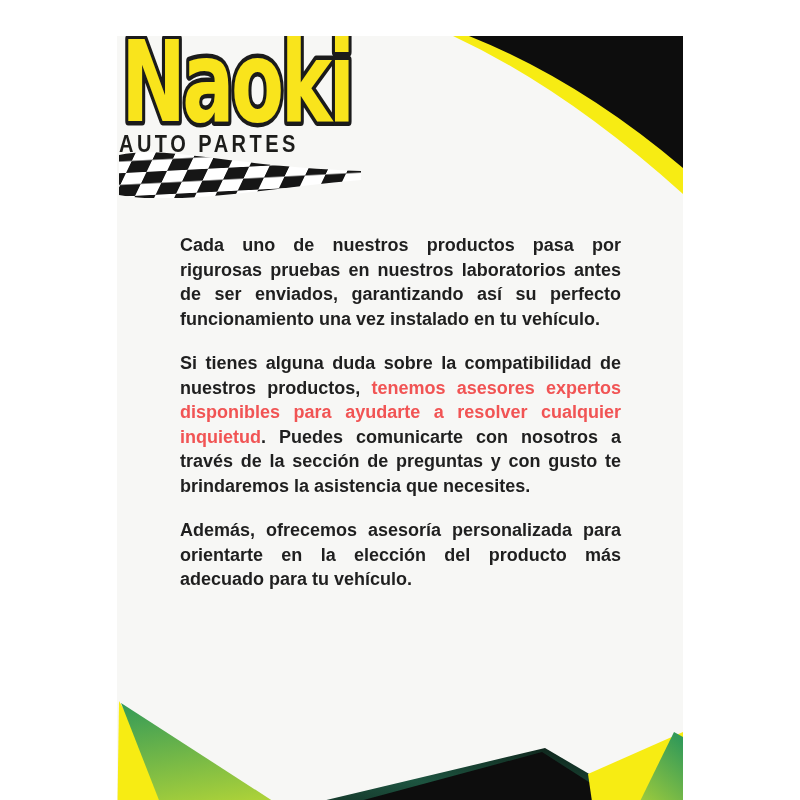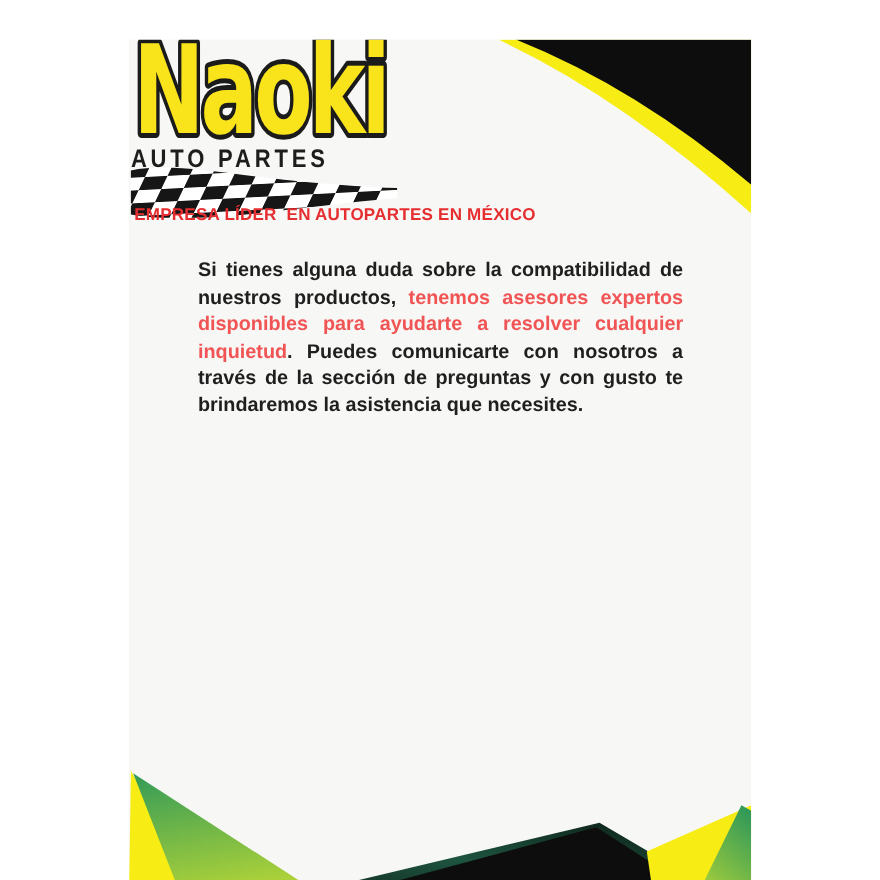--- a/index.html
+++ b/index.html
@@ -52,24 +52,25 @@
       <defs>
         <pattern id="chk" width="40" height="24" patternUnits="userSpaceOnUse" patternTransform="skewX(-28) rotate(-3)">
           <rect width="40" height="24" fill="#ffffff"></rect>
           <rect x="0" y="0" width="20" height="12" fill="#161616"></rect>
           <rect x="20" y="12" width="20" height="12" fill="#161616"></rect>
         </pattern>
       </defs>
       <path d="M2,5 C 50,-5 110,16 244,21 L244,30 C 150,38 60,56 2,45 Z" fill="url(#chk)"></path>
     </svg>
 
-    <div class="tagline">EMPRESA LÍDER  EN AUTOPARTES EN MÉXICO</div>
 
     <div class="content">
+      <p>Cada uno de nuestros productos pasa por rigurosas pruebas en nuestros laboratorios antes de ser enviados, garantizando así su perfecto funcionamiento una vez instalado en tu vehículo.</p>
       <p><span>Si tienes alguna duda sobre la compatibilidad de nuestros productos, </span><span class="hl">tenemos asesores expertos disponibles para ayudarte a resolver cualquier inquietud</span><span>. Puedes comunicarte con nosotros a través de la sección de preguntas y con gusto te brindaremos la asistencia que necesites.</span></p>
+      <p>Además, ofrecemos asesoría personalizada para orientarte en la elección del producto más adecuado para tu vehículo.</p>
     </div>
 
     <svg class="bottom-decor-svg" width="566" height="140" viewBox="0 0 566 140" aria-hidden="true">
       <defs>
         <linearGradient id="gLeft" x1="0" y1="0" x2="0.25" y2="1">
           <stop offset="0" style="stop-color:var(--green_top);"></stop>
           <stop offset="1" style="stop-color:var(--green_bottom);"></stop>
         </linearGradient>
         <linearGradient id="gRight" x1="0.8" y1="0" x2="0.3" y2="1">
           <stop offset="0" style="stop-color:var(--green_top);"></stop>

